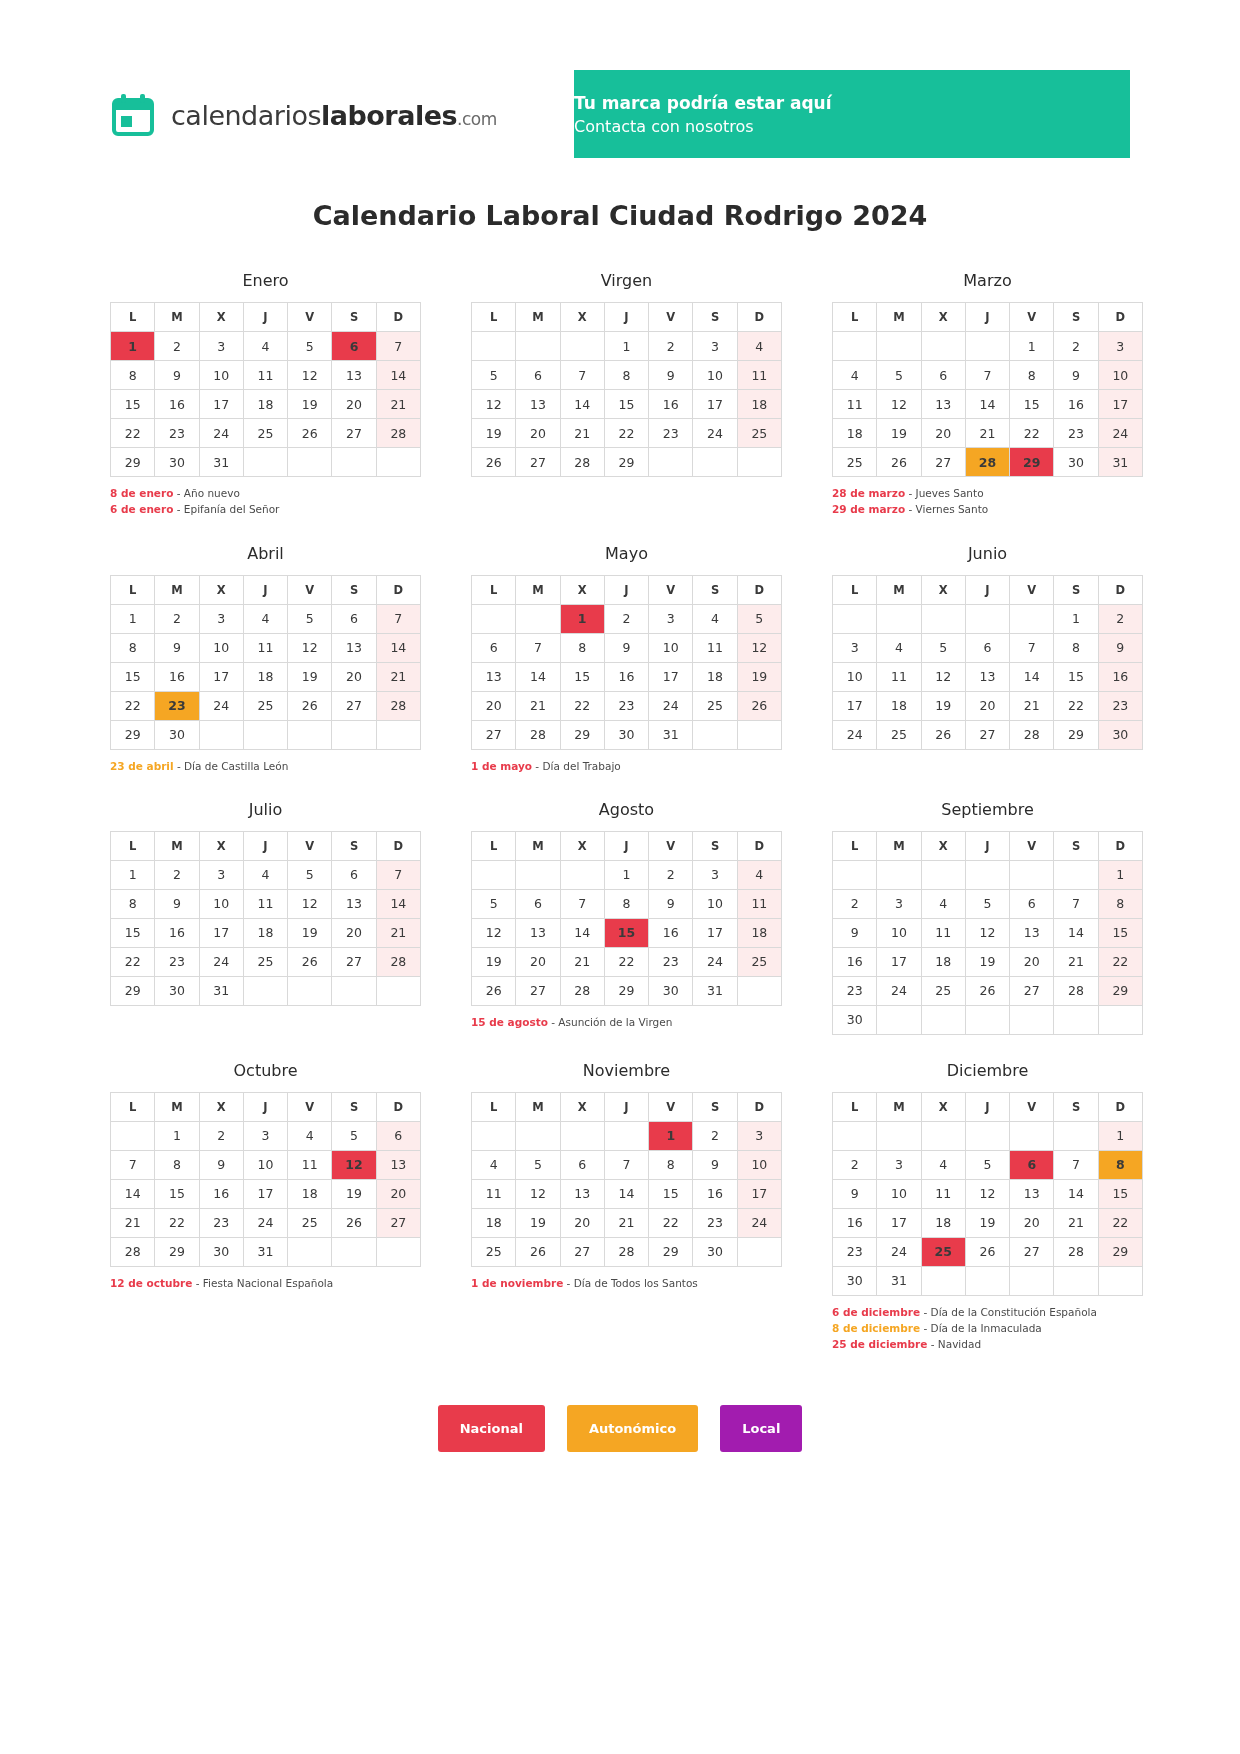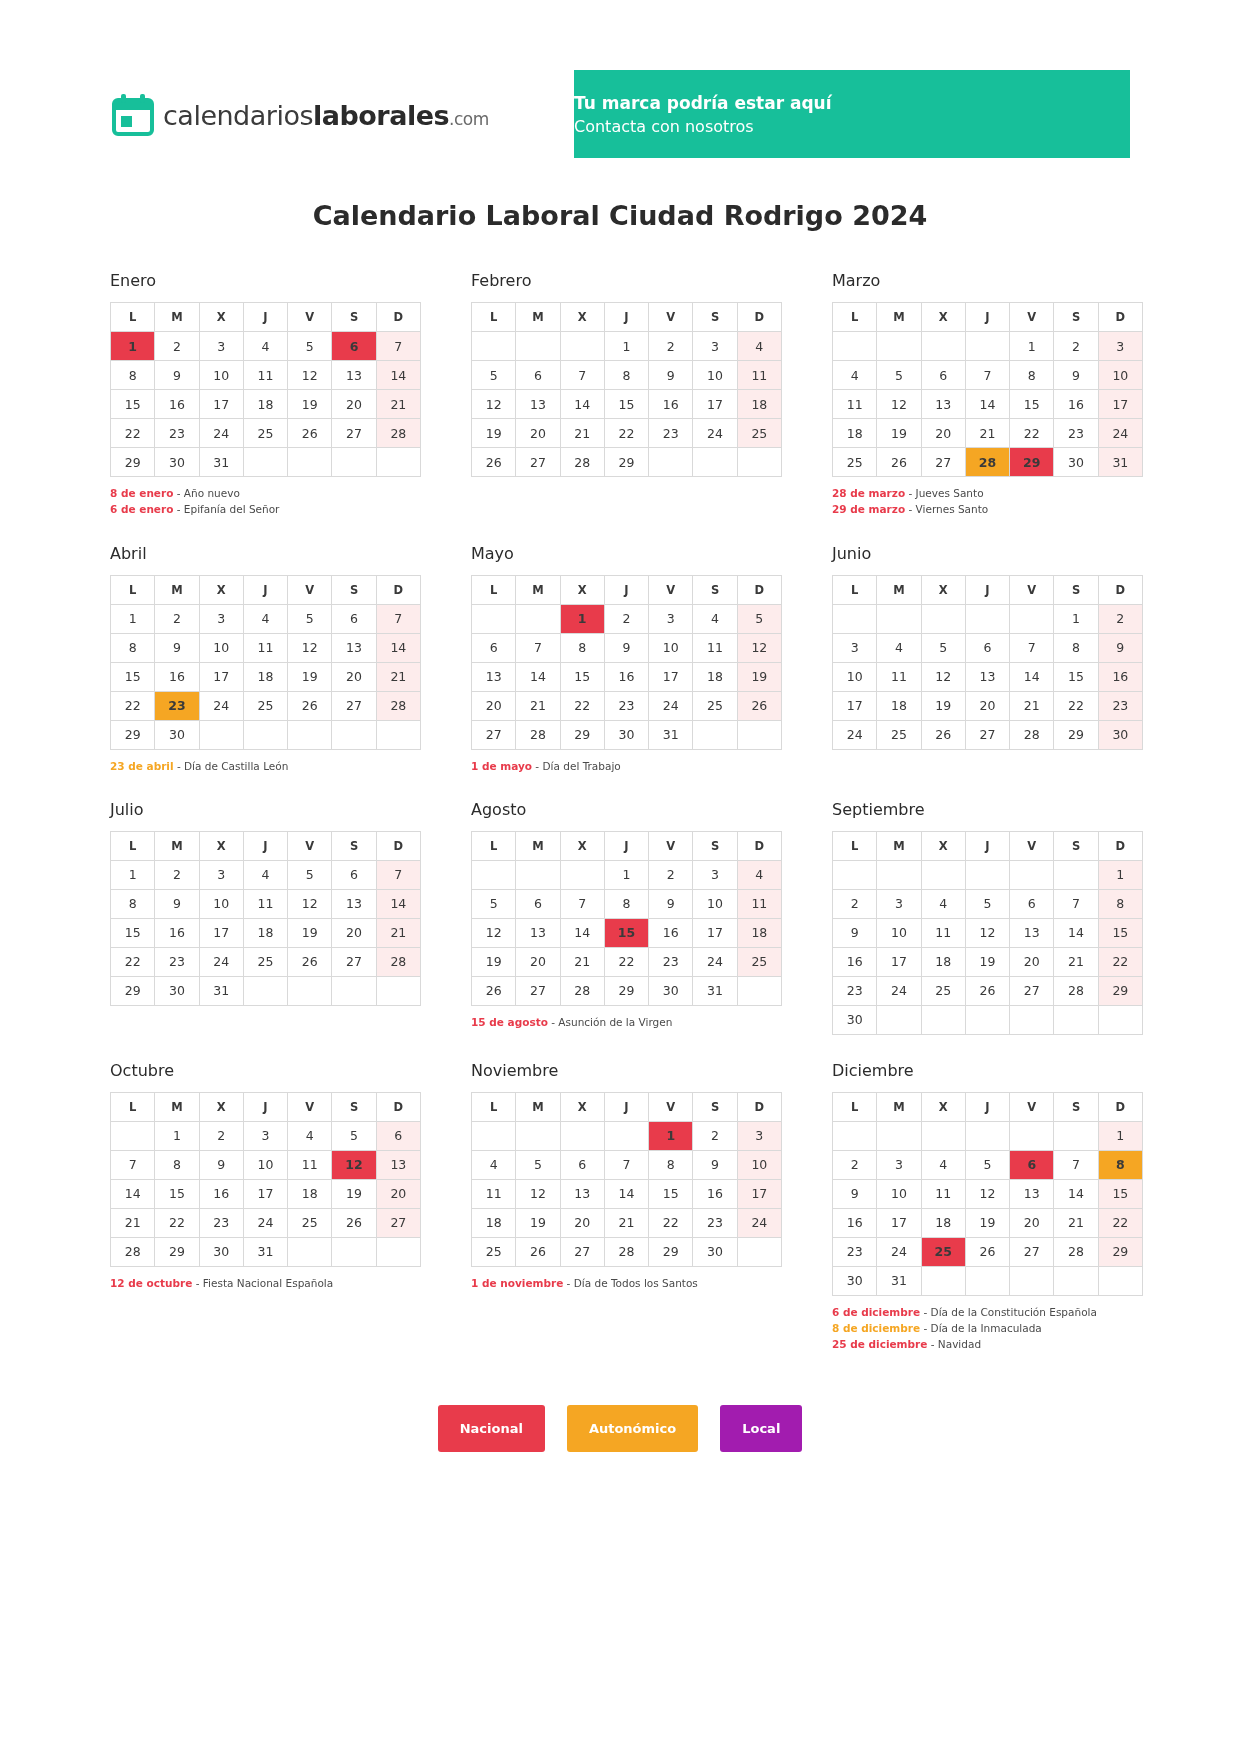--- a/index.html
+++ b/index.html
@@ -25,21 +25,21 @@
   
   .header {
     display: flex;
     align-items: flex-start;
     justify-content: space-between;
     height: 88px;
   }
   .logo {
     display: flex;
     align-items: center;
-    gap: 7px;
+    gap: 15px;
     margin-top: 22px;
   }
   .logo-mark {
     width: 46px;
     height: 46px;
     position: relative;
   }
   .logo-text {
     font-size: 27px;
     letter-spacing: -0.5px;
@@ -78,20 +78,21 @@
     margin-top: 40px;
     display: grid;
     grid-template-columns: repeat(3, 1fr);
     gap: 0px 50px;
   }
   .month {
     margin-bottom: 26px;
     break-inside: avoid;
   }
   .month-name {
+    text-align: center;
     font-size: 16px;
     color: #2b2b2b;
     margin-bottom: 12px;
   }
   table.cal {
     border-collapse: collapse;
     width: 311px;
     table-layout: fixed;
   }
   table.cal th, table.cal td {
@@ -242,21 +243,21 @@
               <td class="empty">&nbsp;</td>
             </tr>
           </tbody>
         </table>
         <div class="notes">
           <div><span class="n-date n-nac">8 de enero</span><span> - </span><span>Año nuevo</span></div>
           <div><span class="n-date n-nac">6 de enero</span><span> - </span><span>Epifanía del Señor</span></div>
         </div>
       </div>
       <div class="month">
-        <div class="month-name">Febrero</div>
+        <div class="month-name">Virgen</div>
         <table class="cal">
           <thead>
             <tr>
               <th>L</th>
               <th>M</th>
               <th>X</th>
               <th>J</th>
               <th>V</th>
               <th>S</th>
               <th>D</th>

